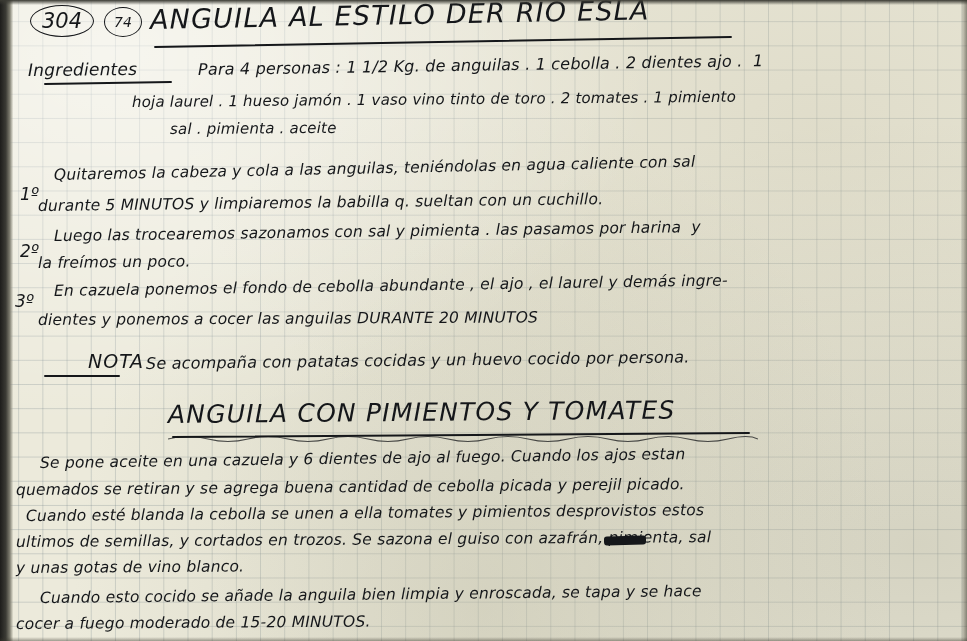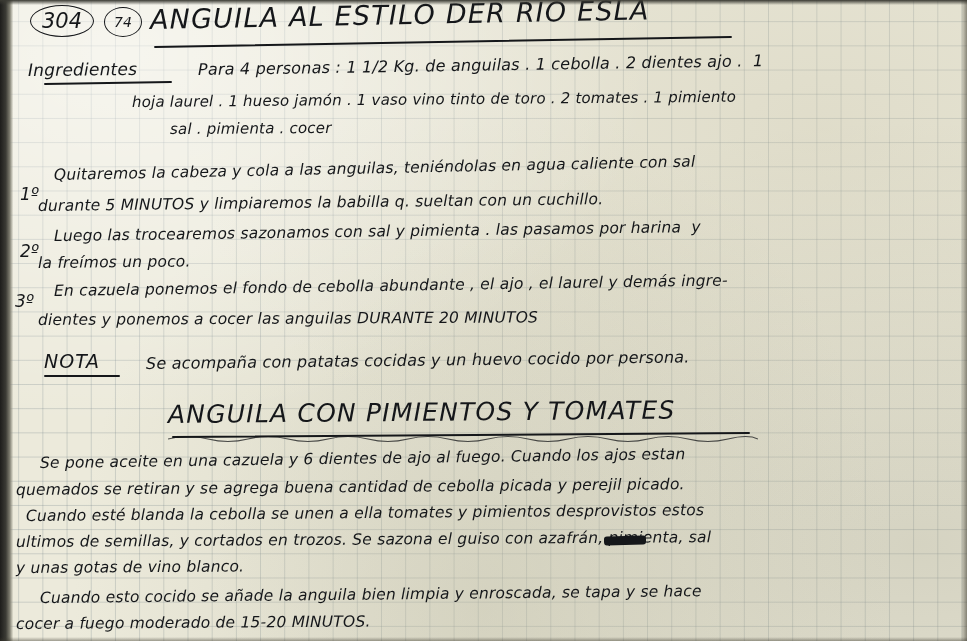--- a/index.html
+++ b/index.html
@@ -133,35 +133,35 @@
   </div>
 
   <div class="ink hw title" style="left:150px; top:6px; transform: rotate(-1.1deg);">ANGUILA AL ESTILO DER RIO ESLA</div>
   <div class="underline-deco" style="left:154px; top:41px; width:578px; transform: rotate(-1deg);"></div>
 
   <div class="ink hw body-line" style="left:28px; top:62px; font-size:17px; transform: rotate(-0.6deg);">Ingredientes</div>
   <div class="underline-deco" style="left:44px; top:82px; width:128px; transform: rotate(-0.8deg);"></div>
 
   <div class="ink hw body-line" style="left:198px; top:62px; font-size:16px; transform: rotate(-0.9deg);">Para 4 personas : 1 1/2 Kg. de anguilas . 1 cebolla . 2 dientes ajo .  1</div>
   <div class="ink hw body-line" style="left:132px; top:95px; font-size:15px; transform: rotate(-0.5deg);">hoja laurel . 1 hueso jamón . 1 vaso vino tinto de toro . 2 tomates . 1 pimiento</div>
-  <div class="ink hw body-line" style="left:170px; top:122px; font-size:15px; transform: rotate(-0.4deg);">sal . pimienta . cocer</div>
+  <div class="ink hw body-line" style="left:170px; top:122px; font-size:15px; transform: rotate(-0.4deg);">sal . pimienta . aceite</div>
 
   <div class="step-num" style="left:20px; top:165px;">1º</div>
   <div class="ink hw body-line" style="left:54px; top:167px; font-size:15.5px; transform: rotate(-1.2deg);">Quitaremos la cabeza y cola a las anguilas, teniéndolas en agua caliente con sal</div>
   <div class="ink hw body-line" style="left:38px; top:198px; font-size:15.5px; transform: rotate(-0.7deg);">durante 5 MINUTOS y limpiaremos la babilla q. sueltan con un cuchillo.</div>
 
   <div class="step-num" style="left:20px; top:222px;">2º</div>
   <div class="ink hw body-line" style="left:54px; top:228px; font-size:15.5px; transform: rotate(-0.8deg);">Luego las trocearemos sazonamos con sal y pimienta . las pasamos por harina  y</div>
   <div class="ink hw body-line" style="left:38px; top:255px; font-size:15.5px; transform: rotate(-0.6deg);">la freímos un poco.</div>
 
   <div class="step-num" style="left:15px; top:272px;">3º</div>
   <div class="ink hw body-line" style="left:54px; top:283px; font-size:15.5px; transform: rotate(-0.9deg);">En cazuela ponemos el fondo de cebolla abundante , el ajo , el laurel y demás ingre-</div>
   <div class="ink hw body-line" style="left:38px; top:312px; font-size:15.5px; transform: rotate(-0.3deg);">dientes y ponemos a cocer las anguilas DURANTE 20 MINUTOS</div>
 
-  <div class="ink hw" style="left:44px; top:352px; font-size:19px; letter-spacing:1px;">NOTA</div>
+  <div class="ink hw" style="left:44px; top:352px; font-size:19px; letter-spacing:1px;padding-left:44px;">NOTA</div>
   <div class="underline-deco" style="left:44px; top:375px; width:76px;"></div>
   <div class="ink hw body-line" style="left:146px; top:356px; font-size:16px; transform: rotate(-0.7deg);">Se acompaña con patatas cocidas y un huevo cocido por persona.</div>
 
   <div class="ink hw title" style="left:168px; top:402px; font-size:25px; letter-spacing:1.2px; transform: rotate(-0.5deg);">ANGUILA CON PIMIENTOS Y TOMATES</div>
   <div class="underline-deco" style="left:172px; top:434px; width:578px; transform: rotate(-0.4deg);"></div>
 
   <div class="ink hw body-line" style="left:40px; top:455px; font-size:15.5px; transform: rotate(-0.8deg);">Se pone aceite en una cazuela y 6 dientes de ajo al fuego. Cuando los ajos estan</div>
   <div class="ink hw body-line" style="left:16px; top:482px; font-size:15.5px; transform: rotate(-0.5deg);">quemados se retiran y se agrega buena cantidad de cebolla picada y perejil picado.</div>
   <div class="ink hw body-line" style="left:26px; top:508px; font-size:15.5px; transform: rotate(-0.5deg);">Cuando esté blanda la cebolla se unen a ella tomates y pimientos desprovistos estos</div>
   <div class="ink hw body-line" style="left:16px; top:534px; font-size:15.5px; transform: rotate(-0.4deg);">ultimos de semillas, y cortados en trozos. Se sazona el guiso con azafrán, pimienta, sal</div>

